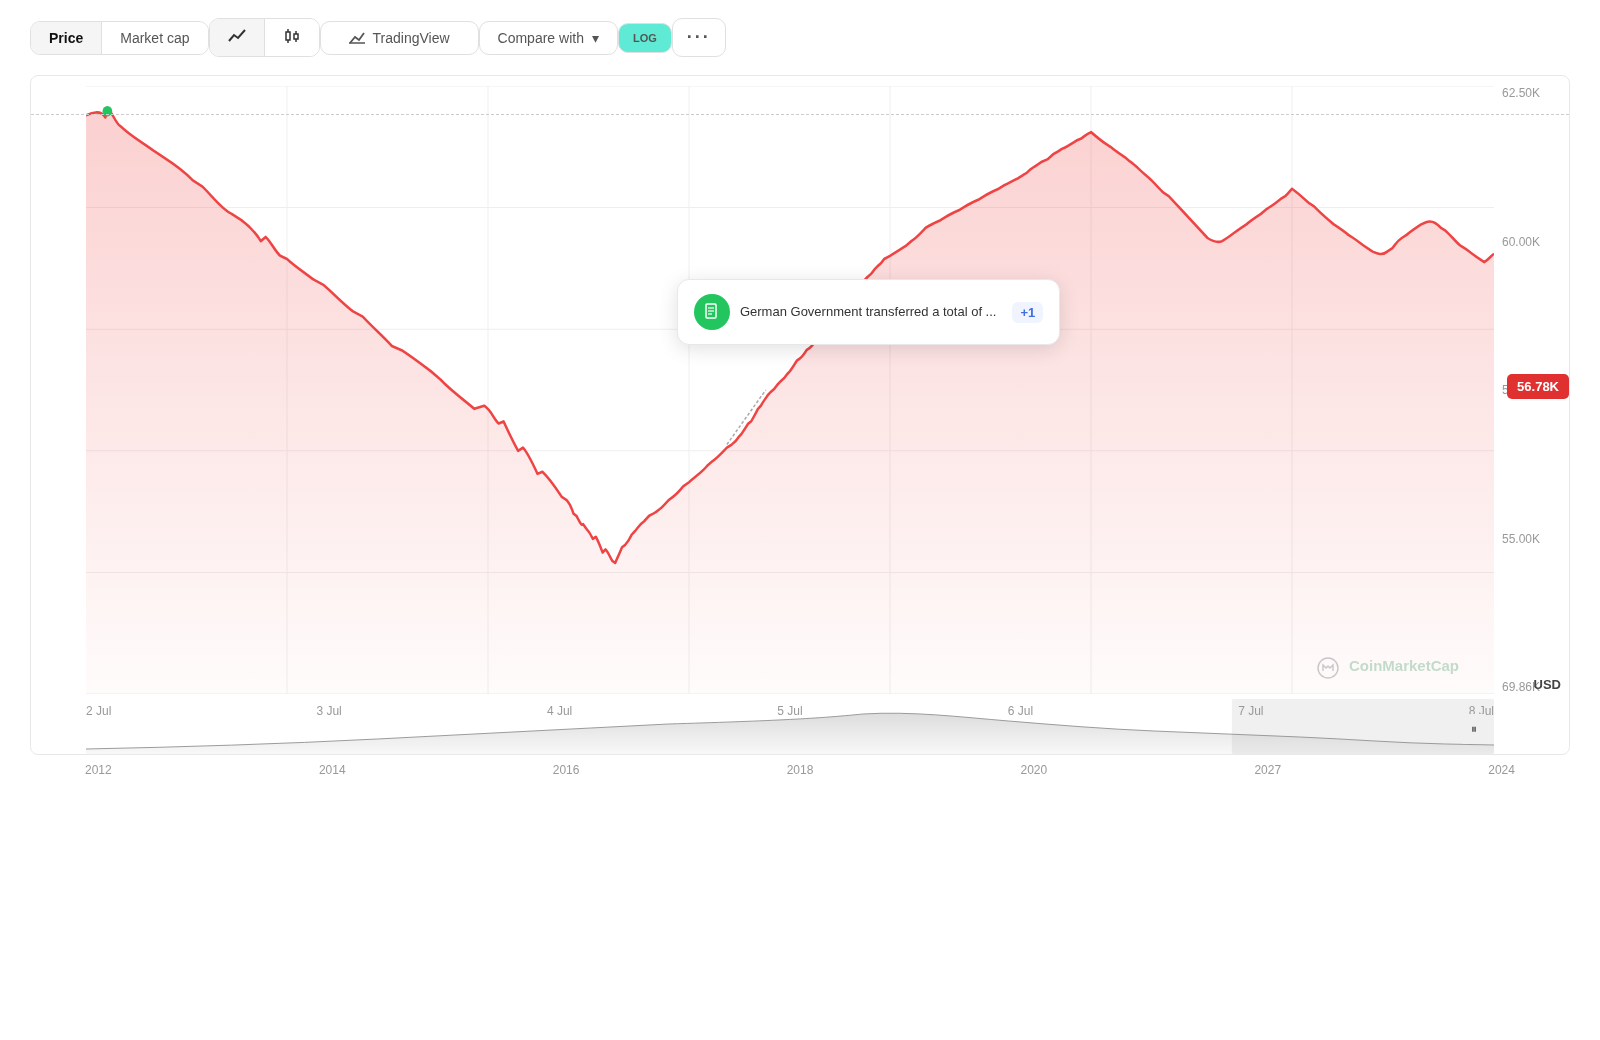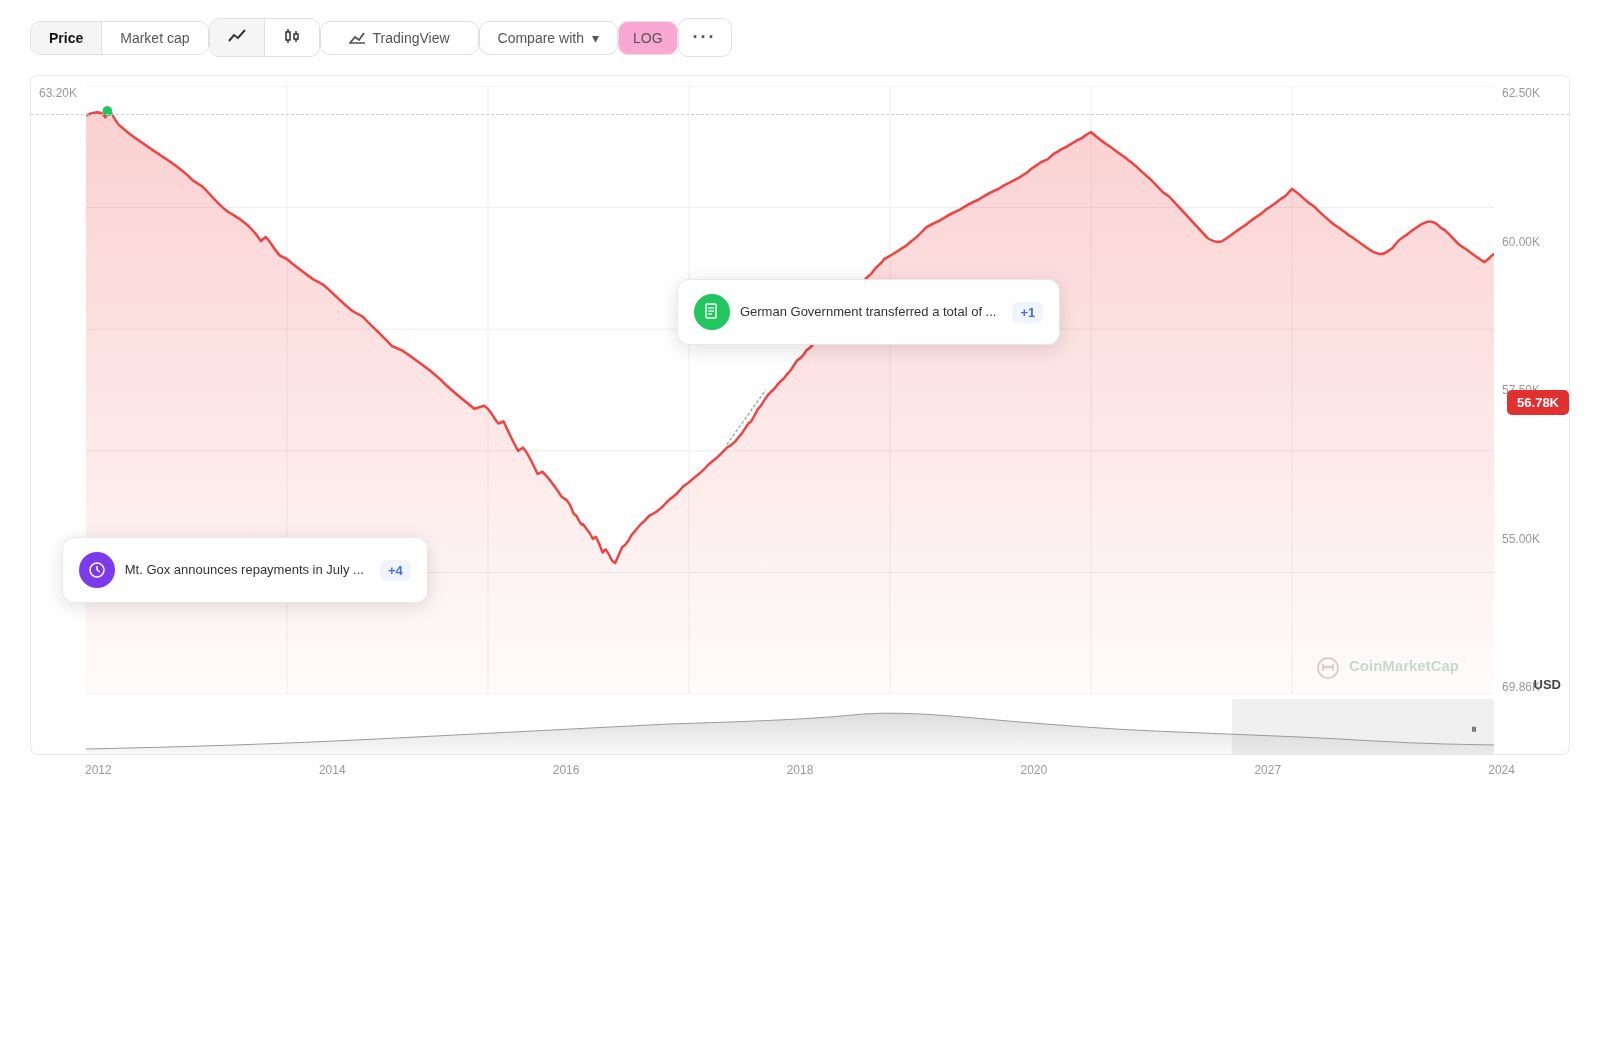--- a/index.html
+++ b/index.html
@@ -97,24 +97,24 @@
       color: #111;
       font-weight: 700;
     }
 
     .time-btn:not(:last-child) {
       border-right: 1.5px solid #e0e0e0;
     }
 
     .log-btn {
       padding: 8px 14px;
-      font-size: 14px;
-      font-weight: 400;
+      font-size: 11px;
+      font-weight: 700;
       cursor: pointer;
-      background: #f9a8d4;
+      background: #5eead4;
       border: 1.5px solid #e0e0e0;
       border-radius: 10px;
       color: #555;
     }
 
     .more-btn {
       padding: 8px 14px;
       font-size: 18px;
       font-weight: 700;
       cursor: pointer;
@@ -372,35 +372,32 @@
     <span>▾</span>
   </button>
 
 
   <button class="log-btn">LOG</button>
   <button class="more-btn">···</button>
 </div>
 
 <div class="chart-container">
 
-  <div class="y-axis-left">
-    <span>63.20K</span>
-  </div>
 
   <div class="y-axis-right">
     <span>62.50K</span>
     <span>60.00K</span>
     <span>57.50K</span>
     <span>55.00K</span>
     <span>69.86K</span>
   </div>
 
   <div class="dotted-line" style="top: 38px;"></div>
 
-  <div class="price-badge" style="top: 314px;">56.78K</div>
+  <div class="price-badge" style="top: 298px;">56.78K</div>
 
   <div class="usd-label">USD</div>
 
   <div class="chart-area">
     <svg width="100%" height="100%" viewBox="0 0 1450 580" preserveAspectRatio="none">
       <defs>
         <linearGradient id="chartGrad" x1="0" y1="0" x2="0" y2="1">
           <stop offset="0%" stop-color="#ef4444" stop-opacity="0.25"></stop>
           <stop offset="100%" stop-color="#ef4444" stop-opacity="0.02"></stop>
         </linearGradient>
@@ -734,45 +731,43 @@
         C 1445,165 1447,162 1450,160
         L 1450,580 L 0,580 Z
       " fill="url(#chartGrad)"></path>
 
       <circle cx="22" cy="24" r="5" fill="#22c55e"></circle>
 
       <line x1="660" y1="342" x2="700" y2="290" stroke="#aaa" stroke-width="1.5" stroke-dasharray="3,2"></line>
     </svg>
   </div>
 
+  <div class="x-axis">
+    <span class="x-label">2 Jul</span>
+    <span class="x-label">3 Jul</span>
+    <span class="x-label">4 Jul</span>
+    <span class="x-label">5 Jul</span>
+    <span class="x-label">6 Jul</span>
+    <span class="x-label">7 Jul</span>
+    <span class="x-label">8 Jul</span>
+  </div>
 
   <div class="tooltip-german" style="left: 42%; top: 30%;">
     <div class="tooltip-icon-green">
       <svg width="18" height="18" viewBox="0 0 18 18" fill="none">
         <rect x="3" y="1" width="10" height="14" rx="1" stroke="white" stroke-width="1.5"></rect>
         <line x1="5" y1="5" x2="11" y2="5" stroke="white" stroke-width="1.2"></line>
         <line x1="5" y1="8" x2="11" y2="8" stroke="white" stroke-width="1.2"></line>
         <line x1="5" y1="11" x2="9" y2="11" stroke="white" stroke-width="1.2"></line>
       </svg>
     </div>
     <div class="tooltip-text">German Government transferred a total of ...</div>
     <div class="tooltip-badge">+1</div>
   </div>
 
-  <div class="tooltip-mtgox" style="left: 2%; top: 68%;">
-    <div class="tooltip-icon-purple">
-      <svg width="18" height="18" viewBox="0 0 18 18" fill="none">
-        <circle cx="9" cy="9" r="7" stroke="white" stroke-width="1.5"></circle>
-        <line x1="9" y1="5" x2="9" y2="9" stroke="white" stroke-width="1.5"></line>
-        <line x1="9" y1="9" x2="12" y2="11" stroke="white" stroke-width="1.5"></line>
-      </svg>
-    </div>
-    <div class="tooltip-text">Mt. Gox announces repayments in July ...</div>
-    <div class="tooltip-badge">+4</div>
-  </div>
 
   <div class="coinmarketcap-watermark">
     <svg width="22" height="22" viewBox="0 0 22 22" fill="none">
       <circle cx="11" cy="11" r="10" stroke="#334" stroke-width="1.5"></circle>
       <path d="M6 14 L6 8 L9 11 L11 9 L13 11 L16 8 L16 14" stroke="#334" stroke-width="1.5" fill="none"></path>
     </svg>
     <span>CoinMarketCap</span>
   </div>
 
   <div class="minimap">

